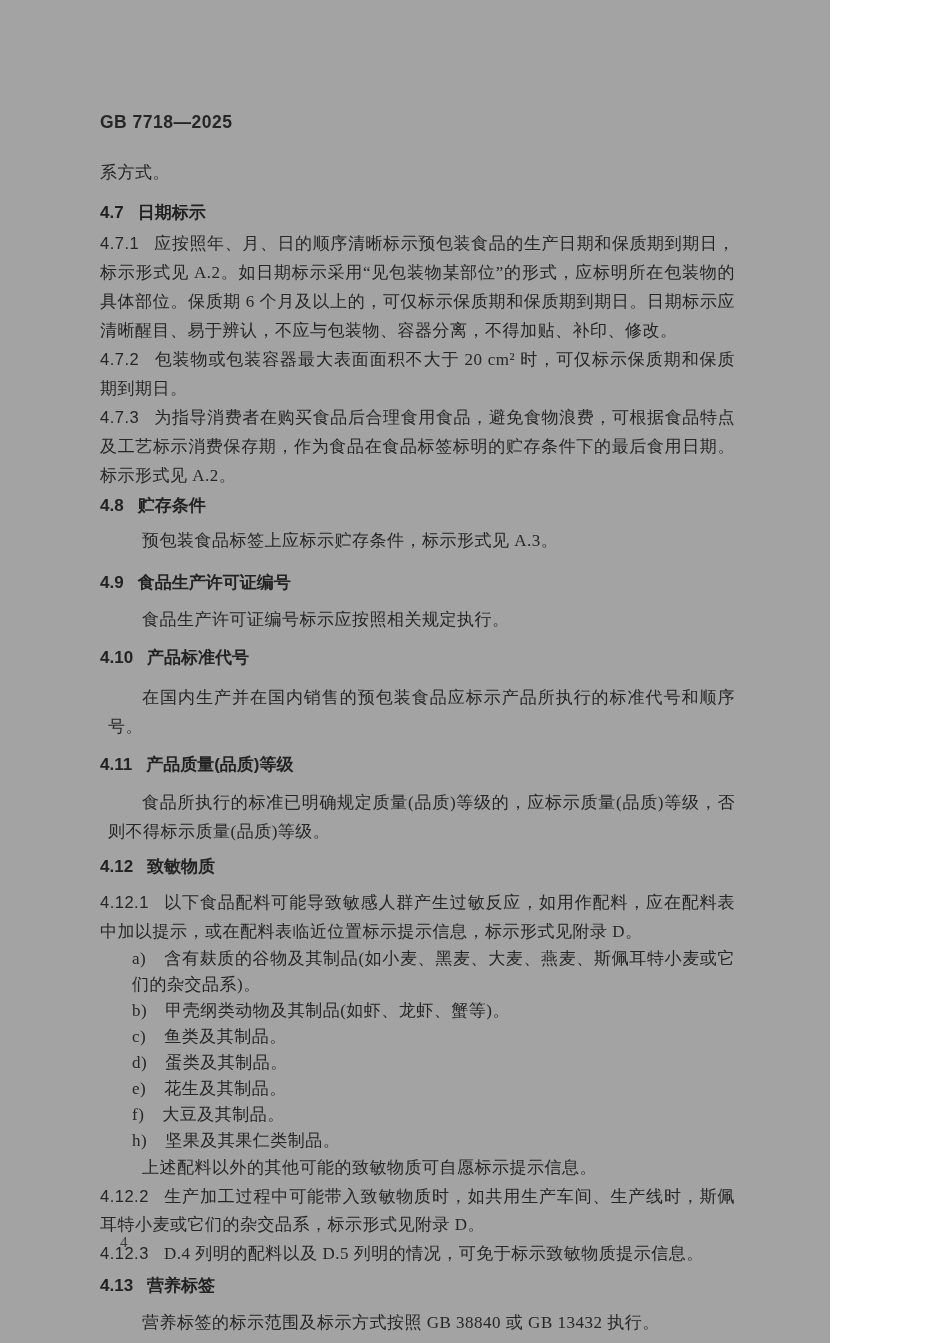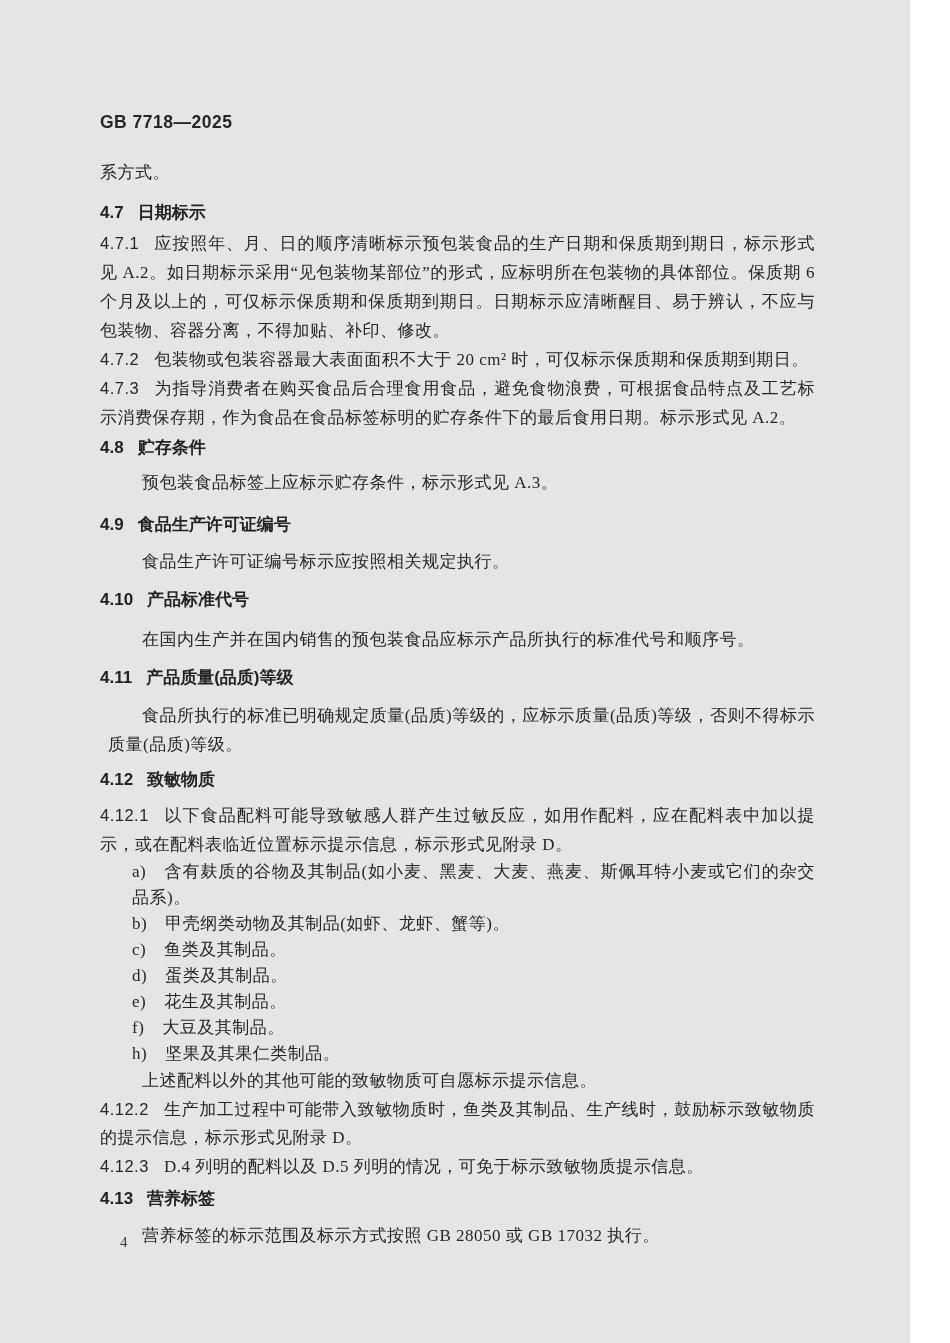--- a/index.html
+++ b/index.html
@@ -1,20 +1,20 @@
 <!DOCTYPE html>
 <html lang="zh"><head>
 <meta charset="utf-8">
 <style>
   html, body { margin: 0; padding: 0; background: #ffffff; }
   .page {
     position: relative;
-    width: 910px;
+    width: 830px;
     height: 1343px;
-    background: #e5e5e5;
+    background: #a3a3a3;
     color: #262626;
     font-family: "Liberation Serif", "DejaVu Serif", serif;
     font-size: 17px;
     overflow: hidden;
     box-sizing: border-box;
   }
   .content {
     padding: 110px 95px 0 100px;
   }
   .doc-header {
@@ -147,27 +147,27 @@
       </p>
       <p class="list-item">
         <span class="li-letter">f)</span><span>大豆及其制品。</span>
       </p>
       <p class="list-item">
         <span class="li-letter">h)</span><span>坚果及其果仁类制品。</span>
       </p>
     </div>
     <p class="para tight indent">上述配料以外的其他可能的致敏物质可自愿标示提示信息。</p>
     <p class="para tight num-para">
-      <span class="p-num">4.12.2</span><span>生产加工过程中可能带入致敏物质时，鱼类及其制品、生产线时，鼓励标示致敏物质的提示信息，标示形式见附录 D。</span>
+      <span class="p-num">4.12.2</span><span>生产加工过程中可能带入致敏物质时，如共用生产车间、生产线时，斯佩耳特小麦或它们的杂交品系，标示形式见附录 D。</span>
     </p>
     <p class="para tight num-para">
       <span class="p-num">4.12.3</span><span>D.4 列明的配料以及 D.5 列明的情况，可免于标示致敏物质提示信息。</span>
     </p>
 
     <div class="heading h413">
       <span class="h-num">4.13</span><span>营养标签</span>
     </div>
-    <p class="para indent mt10">营养标签的标示范围及标示方式按照 GB 28050 或 GB 17032 执行。</p>
+    <p class="para indent mt10">营养标签的标示范围及标示方式按照 GB 38840 或 GB 13432 执行。</p>
 
   </div>
 
   <div class="page-number">4</div>
 </div>
 
 </body></html>

